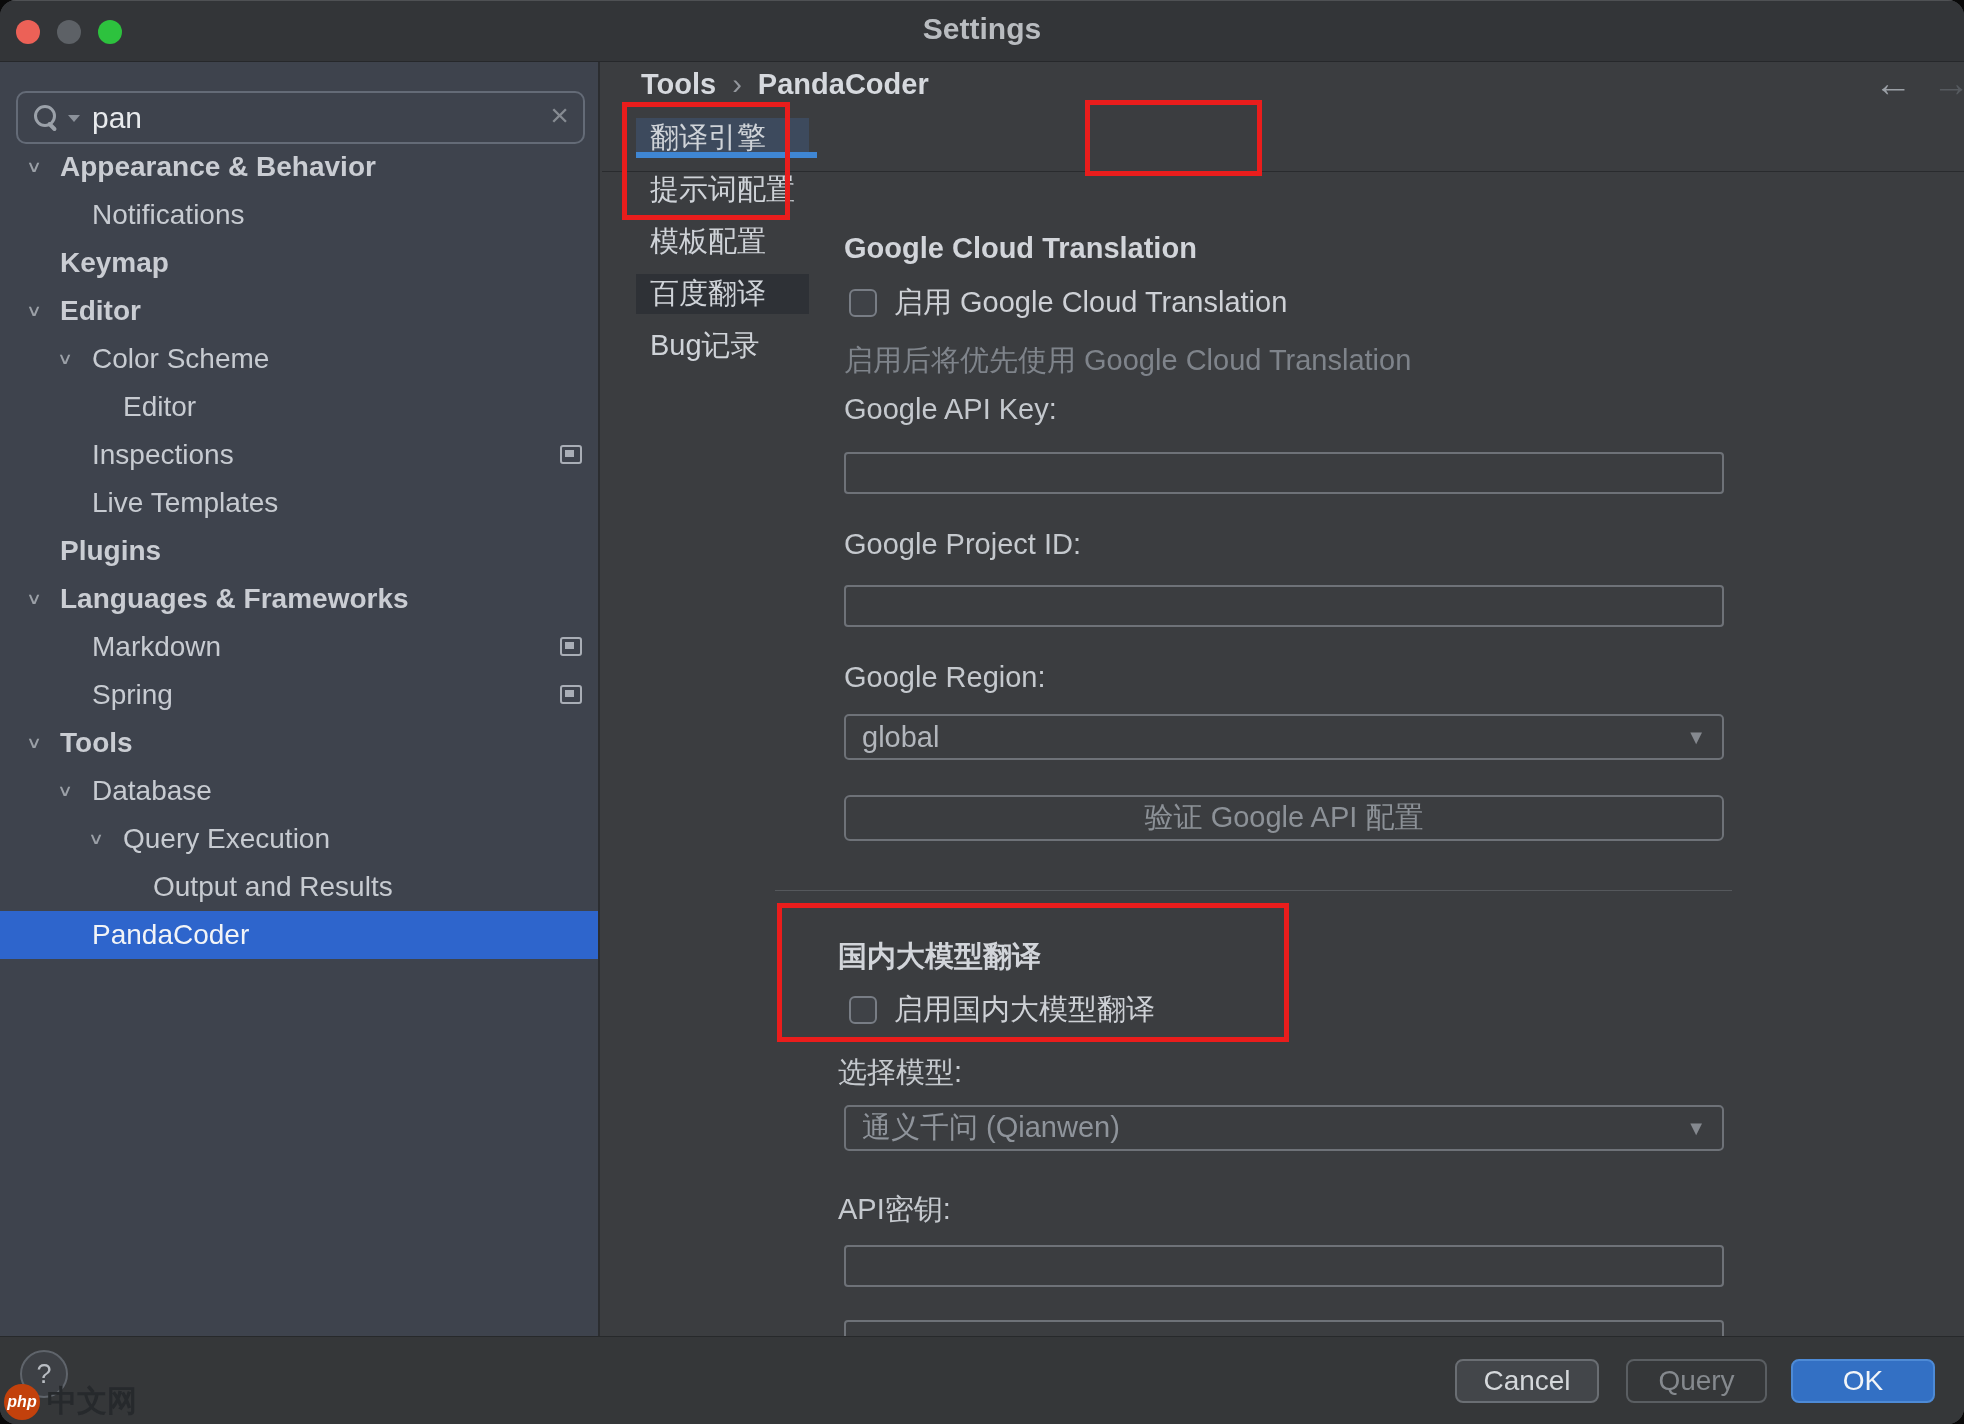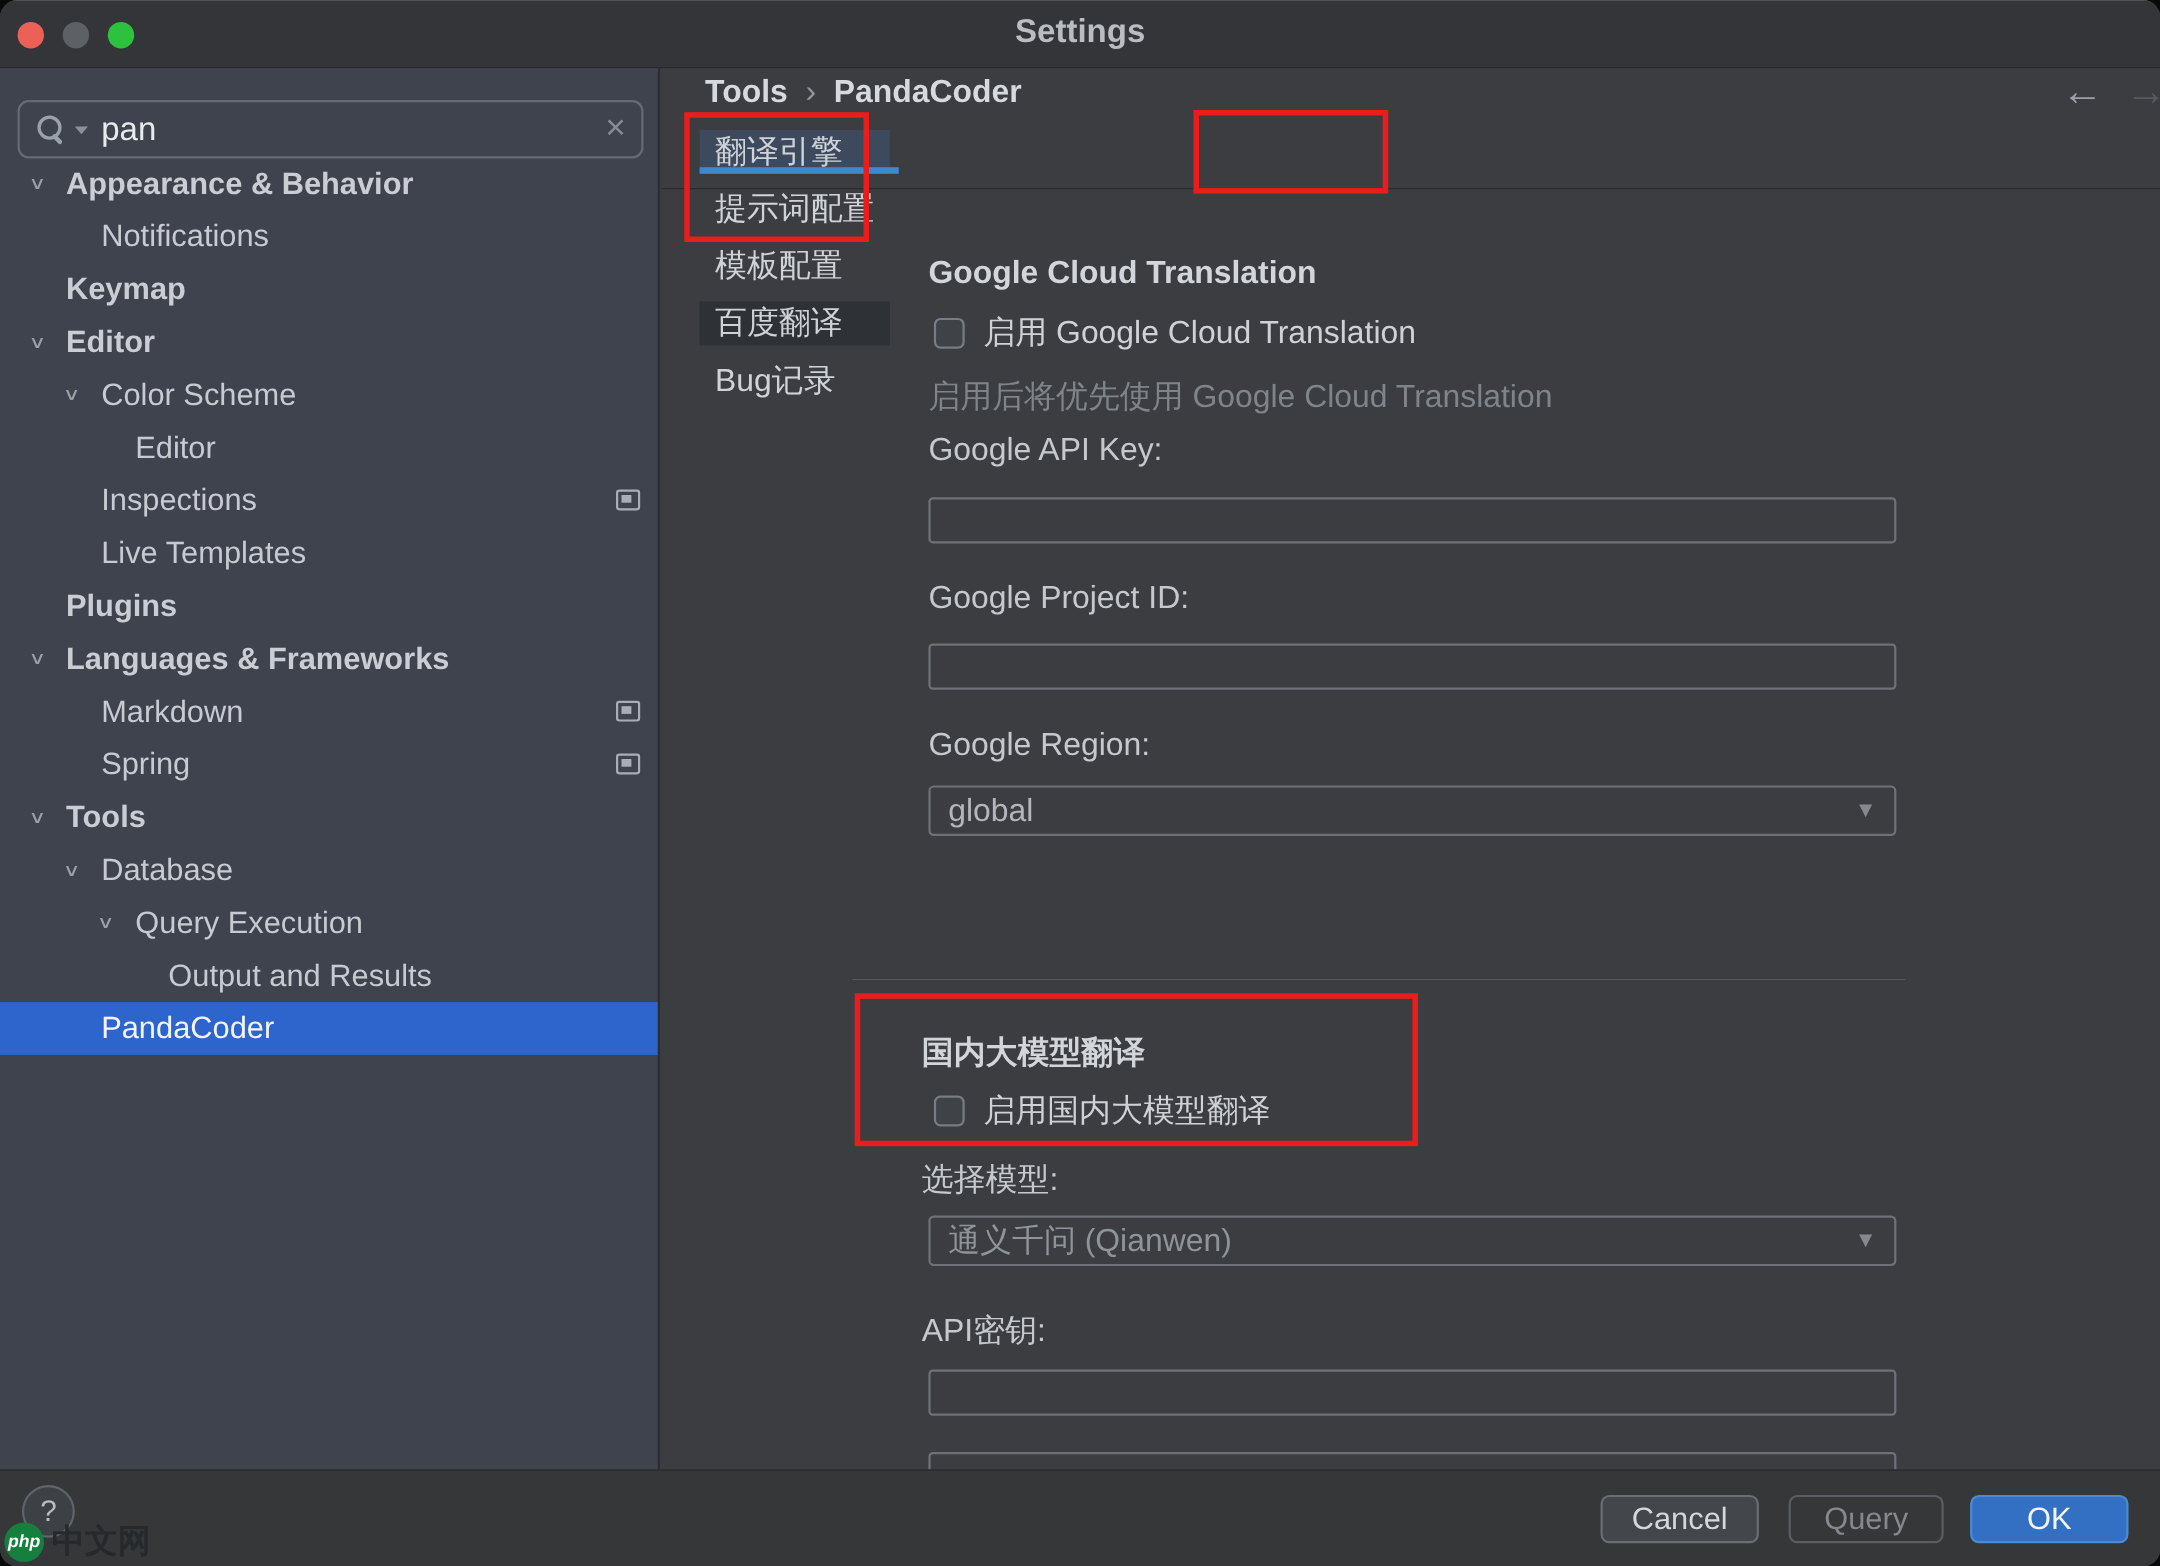--- a/index.html
+++ b/index.html
@@ -67,21 +67,21 @@
 
   
   .bottombar { position:absolute; left:0; right:0; bottom:0; height:88px; background:#353739; border-top:1px solid #27292b; }
   .help-btn { position:absolute; left:20px; top:13px; width:48px; height:48px; border-radius:50%; border:2px solid #5f646b; background:#3d4045; color:#b9bdc3; font-size:27px; display:flex; align-items:center; justify-content:center; }
   .btn { position:absolute; top:22px; height:44px; border-radius:8px; display:flex; align-items:center; justify-content:center; font-size:28px; }
   .btn-cancel { left:1455px; width:144px; background:#43464a; border:2px solid #6a6e73; color:#d5d8db; }
   .btn-apply { left:1626px; width:141px; background:transparent; border:2px solid #5a5e62; color:#85898e; }
   .btn-ok { left:1791px; width:144px; background:#3370c4; border:2px solid #4d8ad6; color:#f2f5f8; }
 
   .watermark { position:absolute; left:4px; bottom:2px; display:flex; align-items:center; gap:7px; }
-  .php-badge { width:36px; height:36px; border-radius:50%; background:#15803d; color:#fff; font-size:16px; font-style:italic; font-weight:700; display:flex; align-items:center; justify-content:center; }
+  .php-badge { width:36px; height:36px; border-radius:50%; background:#c2410c; color:#fff; font-size:16px; font-style:italic; font-weight:700; display:flex; align-items:center; justify-content:center; }
   .wm-text { font-size:30px; font-weight:700; color:#26292c; }
 </style>
 </head>
 <body>
 
 <div id="window">
 
   <div class="titlebar">
     <span class="light red"></span>
     <span class="light gray"></span>
@@ -205,20 +205,23 @@
 
     <div class="f-label" style="left:242px; top:466px;">Google Project ID:</div>
     <input class="t-input" style="left: 242px; top: 523px;" type="text">
 
     <div class="f-label" style="left:242px; top:599px;">Google Region:</div>
     <div class="dropdown" style="left:242px; top:652px;">
       <span>global</span>
       <span class="arrow">▼</span>
     </div>
 
+    <div class="btn-wide" style="left:242px; top:733px;">
+      <span>验证 Google API 配置</span>
+    </div>
 
     <div class="sep2"></div>
 
     <div class="redbox rb3"></div>
 
     <div class="h-sec" style="left:236px; top:875px;">国内大模型翻译</div>
 
     <div class="cb-row" style="left:247px; top:928px;">
       <span class="checkbox"></span>
       <span>启用国内大模型翻译</span>

